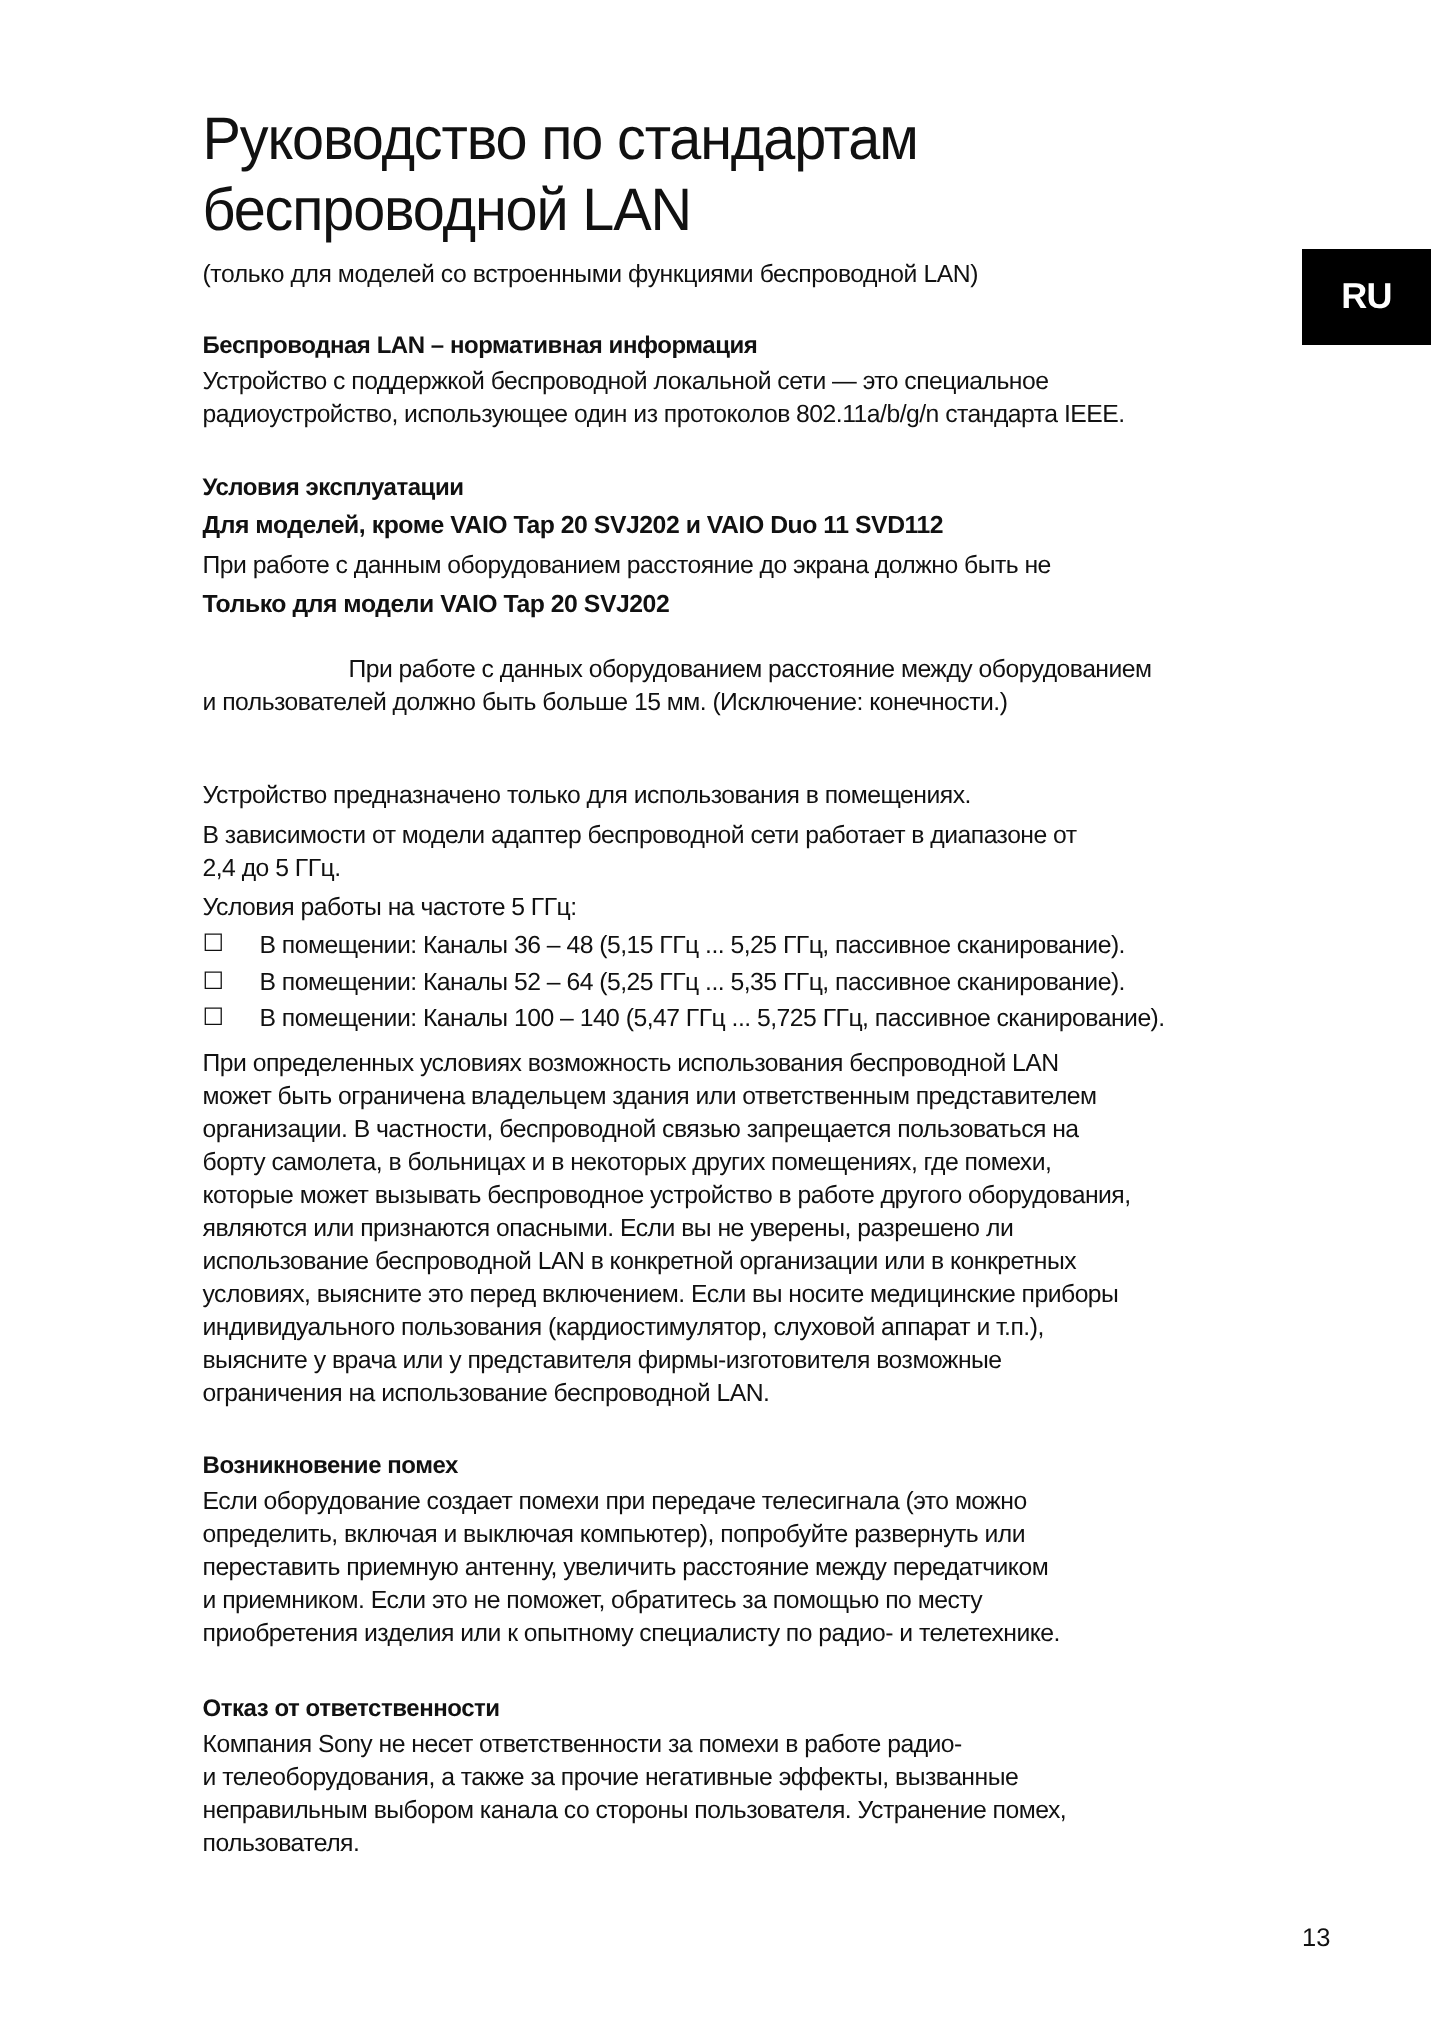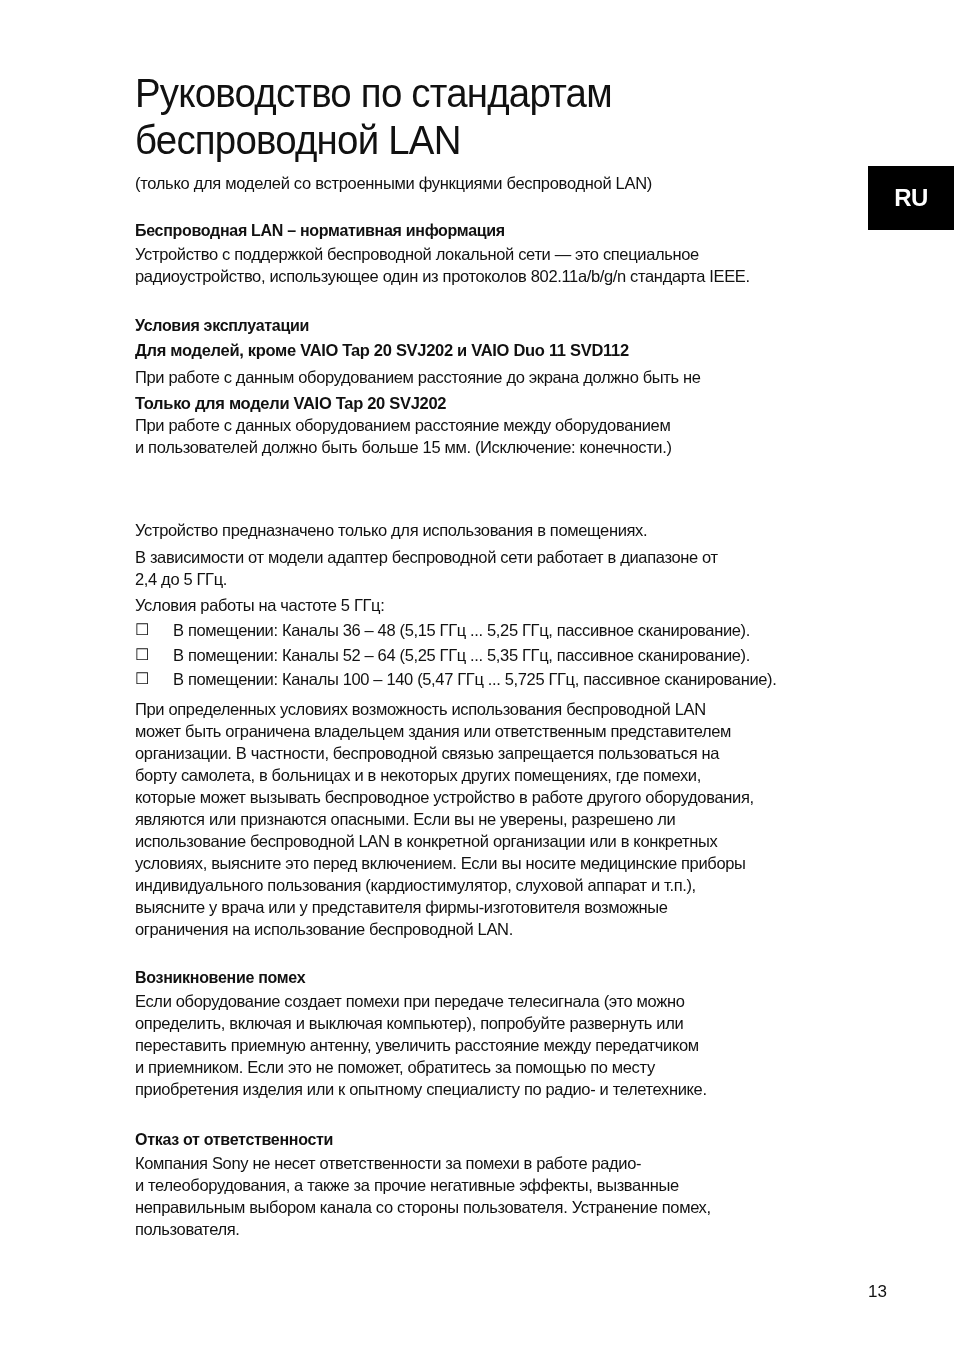--- a/index.html
+++ b/index.html
@@ -30,21 +30,21 @@
   <h2>Беспроводная LAN – нормативная информация</h2>
   <p>Устройство с поддержкой беспроводной локальной сети — это специальное</p>
   <p style="white-space:nowrap;">радиоустройство, использующее один из протоколов 802.11a/b/g/n стандарта IEEE.</p>
 </div>
 
 <div class="content" style="top:314px;">
   <h2>Условия эксплуатации</h2>
   <h3 style="margin-top:1px;">Для моделей, кроме VAIO Tap 20 SVJ202 и VAIO Duo 11 SVD112</h3>
   <p style="margin-top:5px;">При работе с данным оборудованием расстояние до экрана должно быть не</p>
   <h3 style="margin-top:4px;">Только для модели VAIO Tap 20 SVJ202</h3>
-  <p style="margin-top:0;">При работе с данных оборудованием расстояние между оборудованием</p>
+  <p style="margin-top:21px;text-align:center;">При работе с данных оборудованием расстояние между оборудованием</p>
   <p>и пользователей должно быть больше 15 мм. (Исключение: конечности.)</p>
 </div>
 
 <div class="content" style="top:519px;">
   <p>Устройство предназначено только для использования в помещениях.</p>
   <p style="margin-top:5px;">В зависимости от модели адаптер беспроводной сети работает в диапазоне от</p>
   <p>2,4 до 5 ГГц.</p>
   <p style="margin-top:4px;">Условия работы на частоте 5 ГГц:</p>
   <ul class="checks" style="margin-top:2px;">
     <li>

